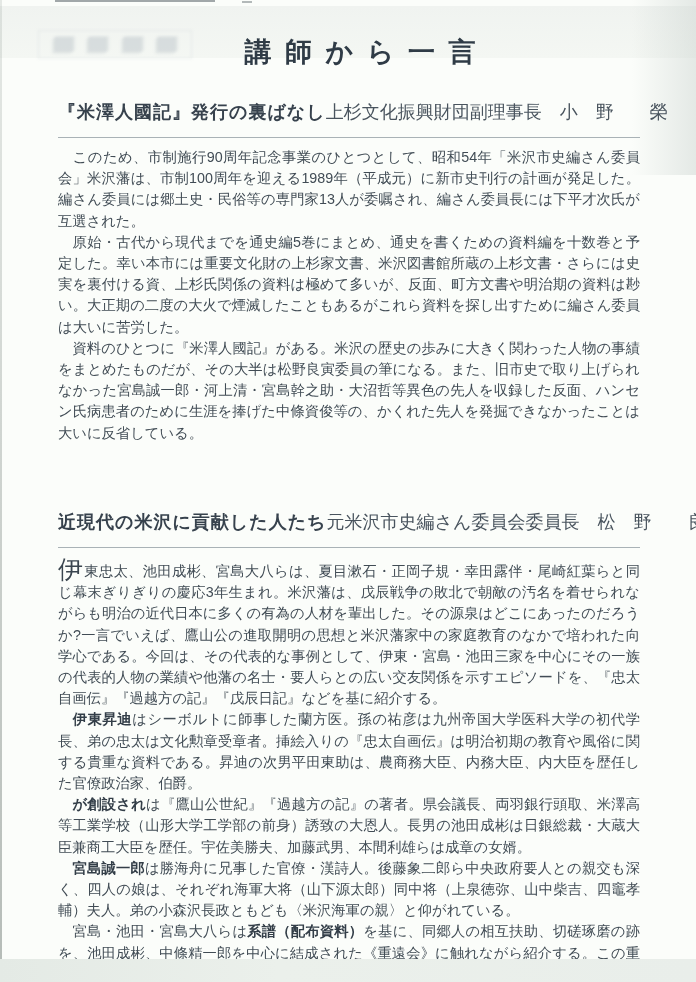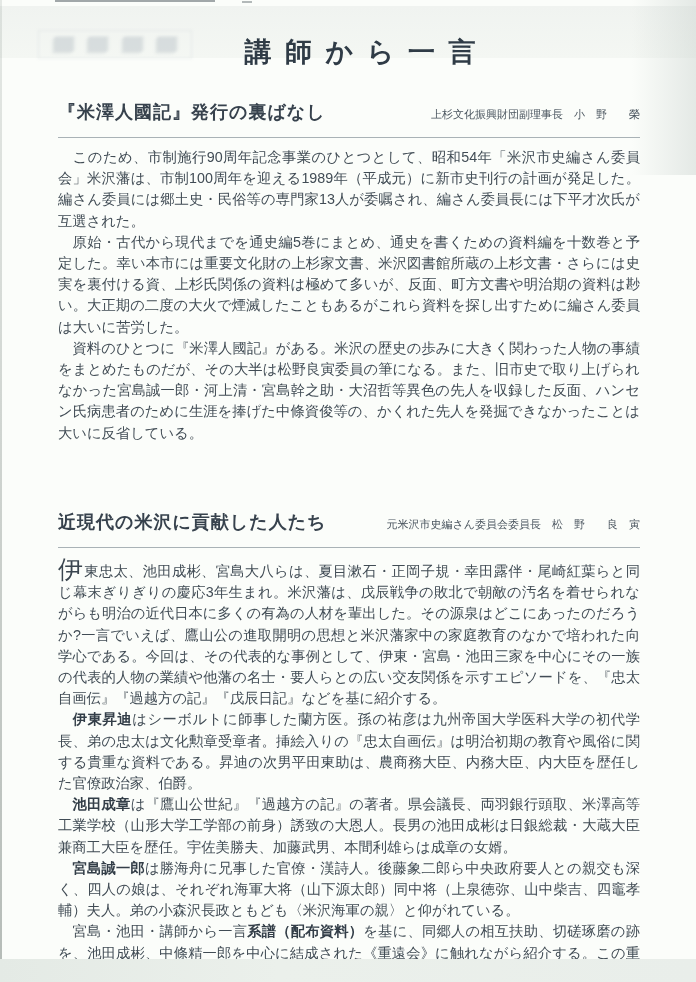--- a/index.html
+++ b/index.html
@@ -50,21 +50,21 @@
     display:flex; justify-content:space-between; align-items:baseline;
     border-bottom:1px solid #a9b2b6; padding-bottom:13px;
   }
   .article-title {
     font-family:"Liberation Serif","DejaVu Serif",serif;
     font-size:18px; font-weight:600; color:#37424d; letter-spacing:1px;
     white-space:nowrap;
   }
   .article-byline {
     font-family:"Liberation Serif","DejaVu Serif",serif;
-    font-size:11px; color:#49545e; white-space:nowrap;
+    font-size:18px; color:#49545e; white-space:nowrap;
   }
   .article-body {
     margin-top:9px;
     font-size:14.3px; line-height:21.2px; color:#414c55;
     text-align:justify;
   }
   .body-para { margin:0; }
   .dropcap {
     font-size:25px; line-height:1; vertical-align:-2px; margin-right:1px;
     color:#3a454f;
@@ -105,21 +105,21 @@
   </section>
 
   <section class="article article-2">
     <div class="article-head">
       <span class="article-title">近現代の米沢に貢献した人たち</span>
       <span class="article-byline">元米沢市史編さん委員会委員長　松　野　　良　寅</span>
     </div>
     <div class="article-body">
         <p class="body-para"><span class="dropcap">伊</span><span>東忠太、池田成彬、宮島大八らは、夏目漱石・正岡子規・幸田露伴・尾崎紅葉らと同じ幕末ぎりぎりの慶応3年生まれ。米沢藩は、戊辰戦争の敗北で朝敵の汚名を着せられながらも明治の近代日本に多くの有為の人材を輩出した。その源泉はどこにあったのだろうか?一言でいえば、鷹山公の進取開明の思想と米沢藩家中の家庭教育のなかで培われた向学心である。今回は、その代表的な事例として、伊東・宮島・池田三家を中心にその一族の代表的人物の業績や他藩の名士・要人らとの広い交友関係を示すエピソードを、『忠太自画伝』『過越方の記』『戊辰日記』などを基に紹介する。</span></p>
         <p class="body-para"><span>　</span><span class="bold">伊東昇迪</span><span>はシーボルトに師事した蘭方医。孫の祐彦は九州帝国大学医科大学の初代学長、弟の忠太は文化勲章受章者。挿絵入りの『忠太自画伝』は明治初期の教育や風俗に関する貴重な資料である。昇迪の次男平田東助は、農商務大臣、内務大臣、内大臣を歴任した官僚政治家、伯爵。</span></p>
-        <p class="body-para"><span>　</span><span class="bold">池田成章</span><span>は『鷹山公世紀』『過越方の記』の著者。県会議長、両羽銀行頭取、米澤高等工業学校（山形大学工学部の前身）誘致の大恩人。長男の池田成彬は日銀総裁・大蔵大臣兼商工大臣を歴任。宇佐美勝夫、加藤武男、本間利雄らは成章の女婿。</span></p>
+        <p class="body-para"><span>　</span><span class="bold">が創設され</span><span>は『鷹山公世紀』『過越方の記』の著者。県会議長、両羽銀行頭取、米澤高等工業学校（山形大学工学部の前身）誘致の大恩人。長男の池田成彬は日銀総裁・大蔵大臣兼商工大臣を歴任。宇佐美勝夫、加藤武男、本間利雄らは成章の女婿。</span></p>
         <p class="body-para"><span>　</span><span class="bold">宮島誠一郎</span><span>は勝海舟に兄事した官僚・漢詩人。後藤象二郎ら中央政府要人との親交も深く、四人の娘は、それぞれ海軍大将（山下源太郎）同中将（上泉徳弥、山中柴吉、四竈孝輔）夫人。弟の小森沢長政ともども〈米沢海軍の親〉と仰がれている。</span></p>
-        <p class="body-para"><span>　宮島・池田・講師から一言</span><span class="bold">系譜（配布資料）</span><span>を基に、同郷人の相互扶助、切磋琢磨の跡を、池田成彬、中條精一郎を中心に結成された《重遠会》に触れながら紹介する。この重遠会がやがて伊東忠太らが発起する米沢有為会に発展するのである。</span></p>
+        <p class="body-para"><span>　宮島・池田・宮島大八らは</span><span class="bold">系譜（配布資料）</span><span>を基に、同郷人の相互扶助、切磋琢磨の跡を、池田成彬、中條精一郎を中心に結成された《重遠会》に触れながら紹介する。この重遠会がやがて伊東忠太らが発起する米沢有為会に発展するのである。</span></p>
       </div>
   </section>
 
   <div class="scan-bottom"></div>
 
 </div>
 
 </body></html>

